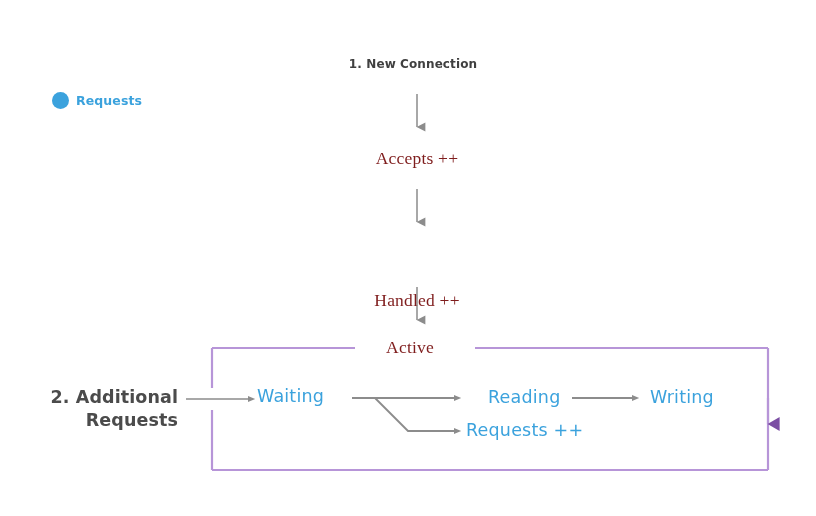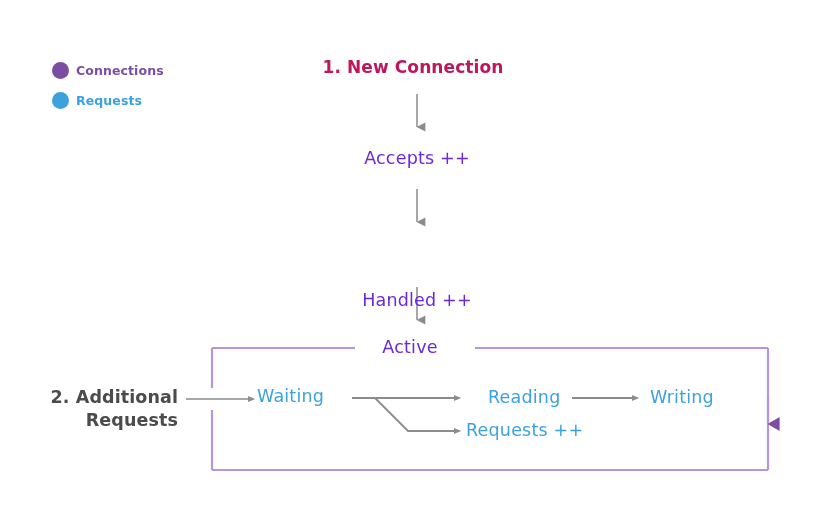--- a/index.html
+++ b/index.html
@@ -47,30 +47,31 @@
     display: block;
   }
   .legend-text {
     font-size: 12.5px;
     font-weight: 600;
     letter-spacing: 0.1px;
   }
 
   
   .title-bold {
-    font-size: 17px;
+    font-size: 12px;
     font-weight: bold;
-    color: #be185d;
+    color: #404040;
     letter-spacing: 0.1px;
   }
   .purple-label {
     font-size: 17.5px;
     font-weight: 400;
-    color: #6d28d9;
+    color: #7f1d1d;
     letter-spacing: 0.2px;
+    font-family: Liberation Serif, serif;
   }
   .blue-label {
     font-size: 17.5px;
     font-weight: 400;
     color: #3ba2dd;
     letter-spacing: 0.2px;
   }
   .step-bold {
     font-size: 17.5px;
     font-weight: bold;
@@ -142,24 +143,20 @@
 
     <g>
       <path d="M375,398 L408,431 L455,431" stroke="#8c8c8c" stroke-width="1.8" fill="none" marker-end="url(#gray-arrow)"></path>
     </g>
 
     <g>
       <line x1="572" y1="398" x2="633" y2="398" stroke="#8c8c8c" stroke-width="1.8" marker-end="url(#gray-arrow)"></line>
     </g>
   </svg>
 
-  <div class="legend-row" style="left:52px; top:62px;">
-    <span class="legend-dot" style="background:#7b4ea3;"></span>
-    <span class="legend-text" style="color:#7b4ea3;">Connections</span>
-  </div>
 
   <div class="legend-row" style="left:52px; top:92px;">
     <span class="legend-dot" style="background:#3ba2dd;"></span>
     <span class="legend-text" style="color:#3ba2dd;">Requests</span>
   </div>
 
   <div class="lbl title-bold centered" style="left:413px; top:57px;">1. New Connection</div>
 
   <div class="lbl purple-label centered" style="left:417px; top:148px;">Accepts ++</div>
 

